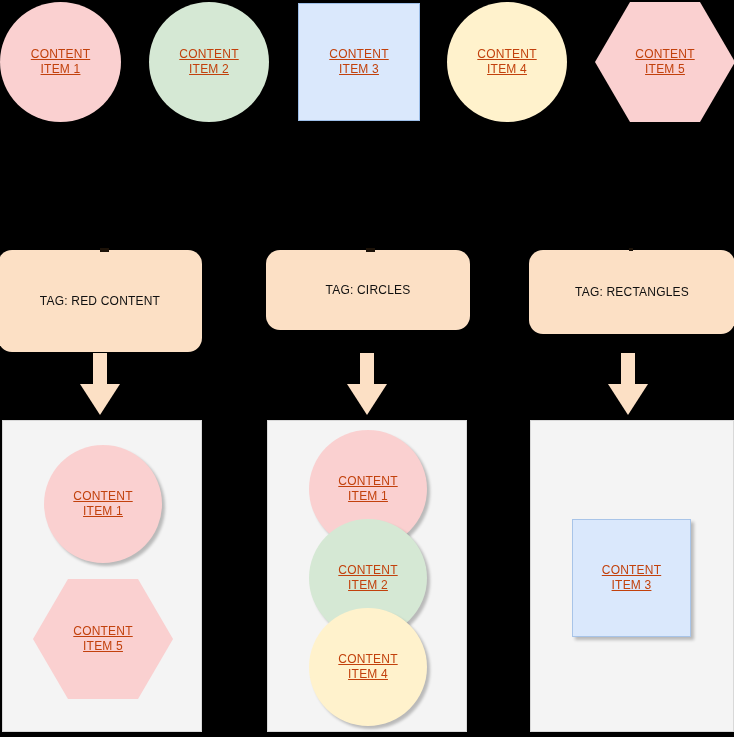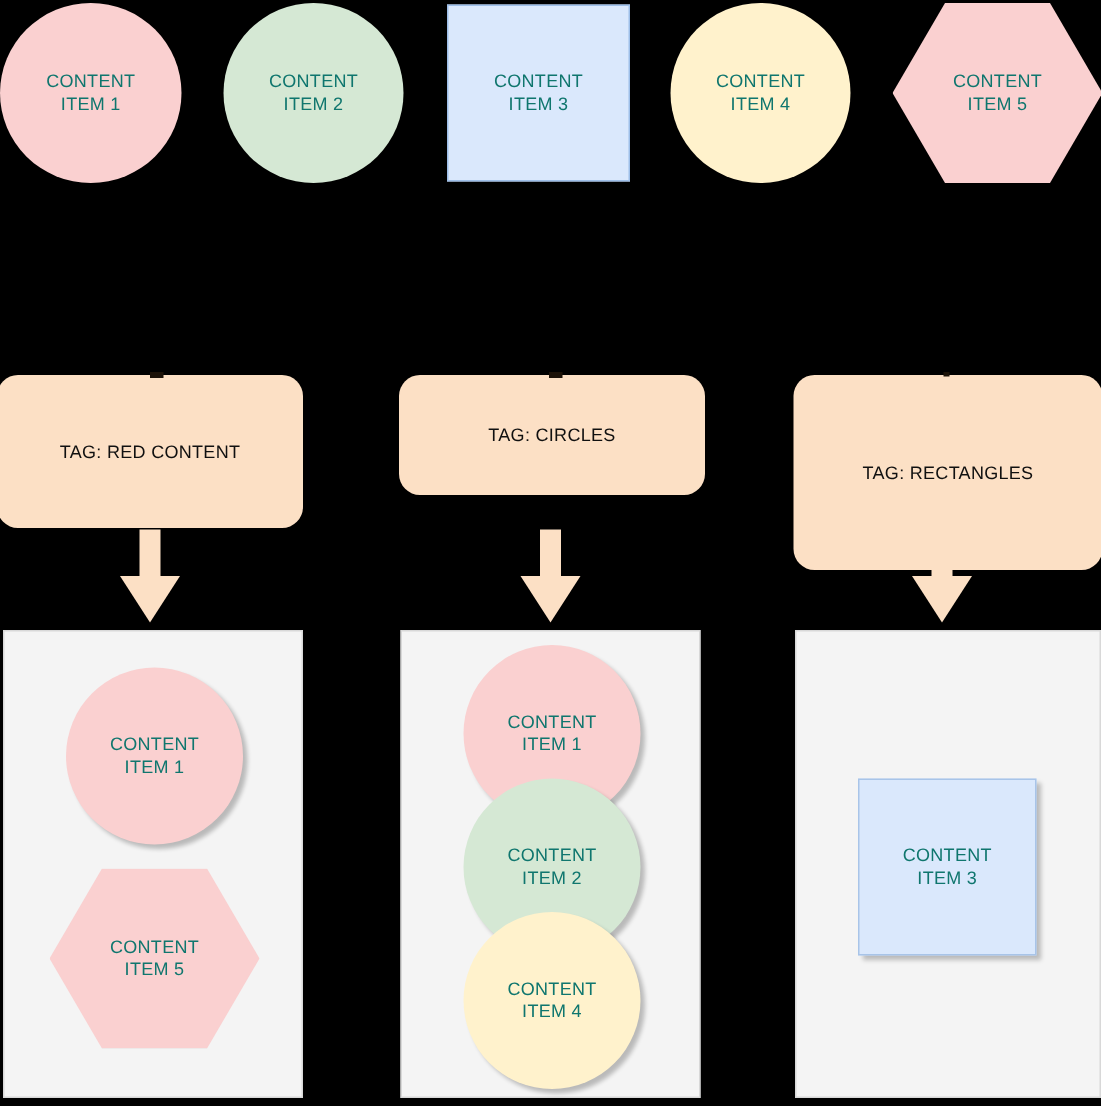--- a/index.html
+++ b/index.html
@@ -16,26 +16,27 @@
     overflow: hidden;
     font-family: "Liberation Sans", sans-serif;
   }
 
   
   .shape-label {
     position: absolute;
     left: 0;
     right: 0;
     text-align: center;
-    color: #0f766e;
+    color: #c2410c;
     font-size: 12px;
     line-height: 15px;
     letter-spacing: 0.2px;
     pointer-events: none;
     white-space: pre-line;
+    text-decoration: underline;
   }
 
   
   .src-shape {
     position: absolute;
     display: flex;
     align-items: center;
     justify-content: center;
   }
   .src-shape .shape-label {
@@ -155,21 +156,21 @@
     <div class="tag-box" style="left:-2px; top:250px; width:204px; height:102px; background:#FCE0C5;">
       <span class="tag-nub" style="left:102px;"></span>
       <span class="tag-text">TAG: RED CONTENT</span>
     </div>
 
     <div class="tag-box" style="left:266px; top:250px; width:204px; height:80px; background:#FCE0C5;">
       <span class="tag-nub" style="left:100px;"></span>
       <span class="tag-text">TAG: CIRCLES</span>
     </div>
 
-    <div class="tag-box" style="left:529px; top:250px; width:206px; height:130px; background:#FCE0C5;">
+    <div class="tag-box" style="left:529px; top:250px; width:206px; height:84px; background:#FCE0C5;">
       <span class="tag-nub" style="left:100px; width:4px; height:3px;"></span>
       <span class="tag-text">TAG: RECTANGLES</span>
     </div>
 
   </div>
 
   <div>
 
     <div class="block-arrow" style="left:80px; top:353px;">
       <div class="shaft" style="background:#FCE0C5;"></div>

